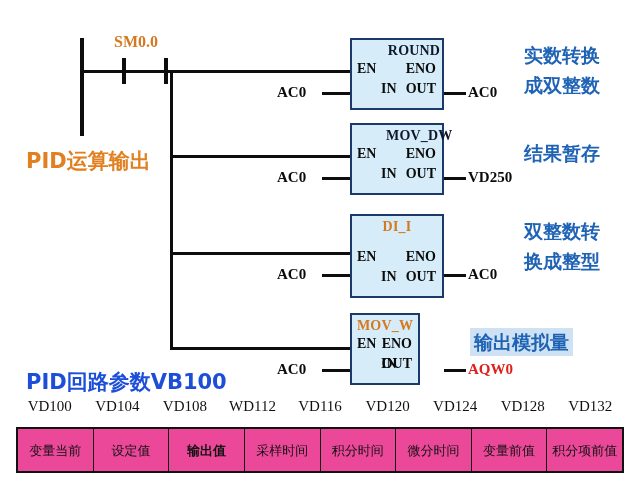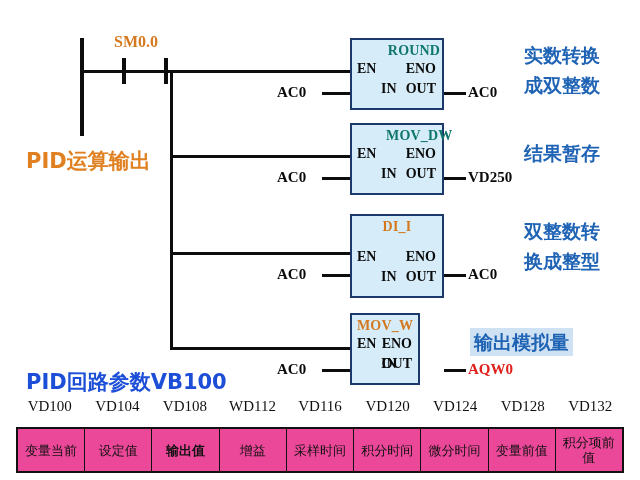--- a/index.html
+++ b/index.html
@@ -19,21 +19,21 @@
 
   
   .fb{
     background:#d6ecf8;border:2px solid #1b3a6b;
     box-sizing:border-box;
   }
   .fb-title{
     position:absolute;left:0;right:0;top:3px;text-align:center;
     font-weight:bold;font-size:14px;letter-spacing:.2px;
   }
-  .fb-title.red{color:#0f766e;margin-left:34px;}
+  .fb-title.red{color:#0f172a;margin-left:34px;}
   .fb-title.orange{color:#d4791f;}
   .fb-en{position:absolute;left:5px;top:21px;font-weight:bold;font-size:14px;color:#0b0b0b;}
   .fb-in{position:absolute;left:5px;top:41px;font-weight:bold;font-size:14px;color:#0b0b0b;margin-left:24px;}
   .fb-eno{position:absolute;right:6px;top:21px;font-weight:bold;font-size:14px;color:#0b0b0b;}
   .fb-out{position:absolute;right:6px;top:41px;font-weight:bold;font-size:14px;color:#0b0b0b;}
 
   
   .operand{font-weight:bold;font-size:15px;color:#0b0b0b;white-space:nowrap;}
   .operand.red{color:#e0201b;}
 
@@ -185,21 +185,20 @@
     <div class="addr">VD120</div>
     <div class="addr">VD124</div>
     <div class="addr">VD128</div>
     <div class="addr">VD132</div>
   </div>
 
   <div class="ptable">
     <div class="pcell">变量当前</div>
     <div class="pcell">设定值</div>
     <div class="pcell bold">输出值</div>
-    <div class="pcell">增益</div>
     <div class="pcell">采样时间</div>
     <div class="pcell">积分时间</div>
     <div class="pcell">微分时间</div>
     <div class="pcell">变量前值</div>
     <div class="pcell">积分项前值</div>
   </div>
 
 </div>
 
 </body></html>

